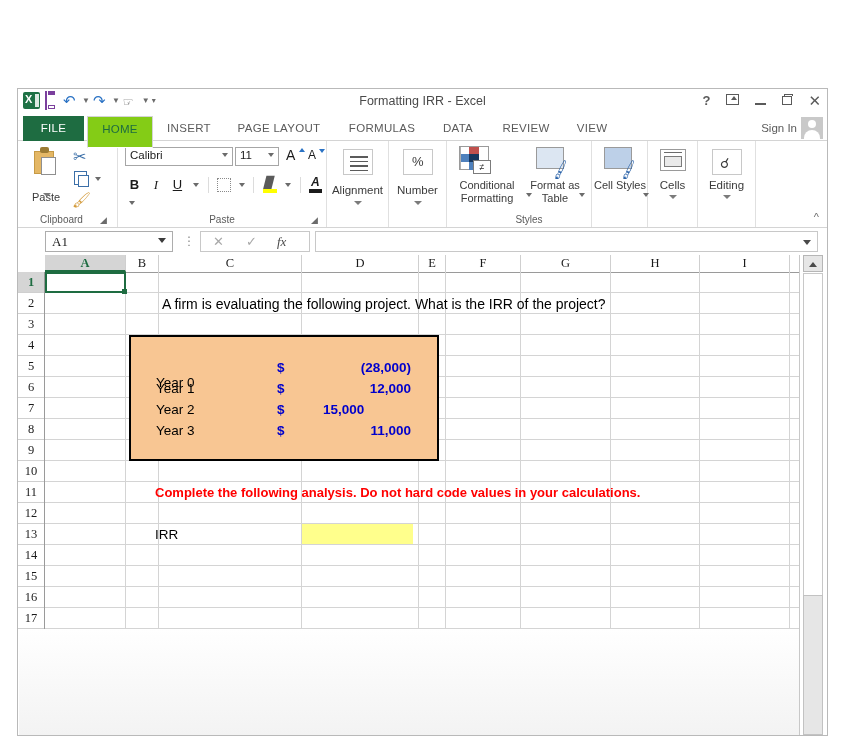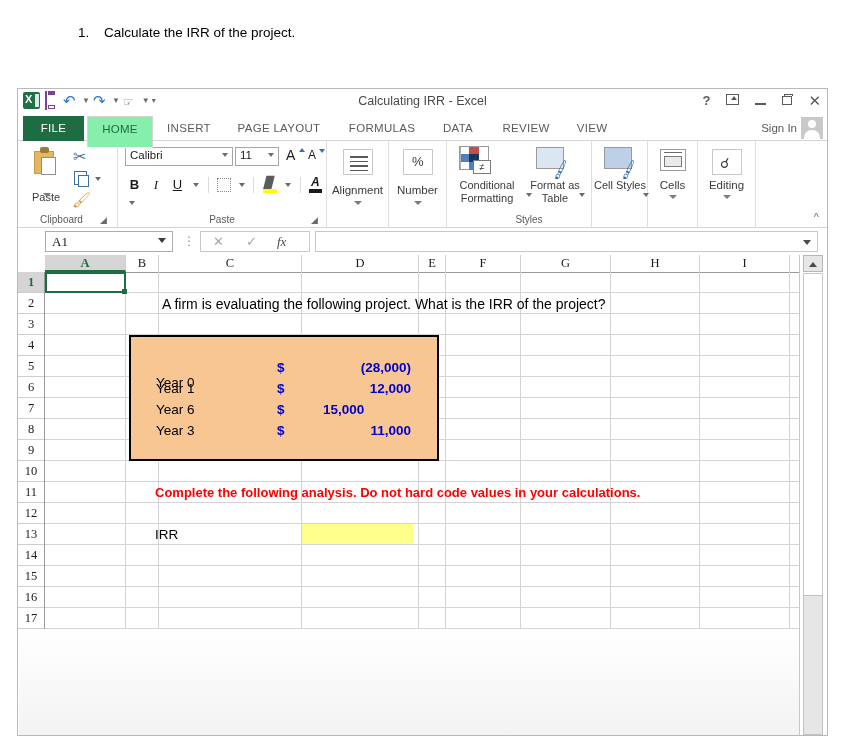--- a/index.html
+++ b/index.html
@@ -135,21 +135,21 @@
     height: 32px; line-height: 24px;
     font-size: 11.5px; letter-spacing: .3px;
     color: #5b5b5b; text-align: center;
     font-family: "Liberation Sans", sans-serif;
     box-sizing: border-box;
   }
   .tab-file {
     background: #1e6c41; color: #ffffff; font-weight: normal;
   }
   .tab-active {
-    background: #86efac; color: #1e6c41;
+    background: #84cc16; color: #1e6c41;
     border-left: 1px solid #d4d4d4;
     border-right: 1px solid #d4d4d4;
     border-top: 1px solid #d4d4d4;
     border-bottom: 1px solid #ffffff;
     z-index: 2;
   }
   .signin {
     position: absolute; right: 30px; top: 0;
     height: 24px; line-height: 24px;
     font-size: 11.5px; color: #5b5b5b;
@@ -471,39 +471,36 @@
   .bottom-fade {
     position:absolute; left:1px; right:28px; bottom:0; height:90px;
     background: linear-gradient(to bottom, #ffffff 0%, #f3f3f3 100%);
   }
 </style>
 </head>
 <body>
 
 <div id="page">
 
-  <div class="question">
-    <span class="qnum">1.</span><span>Calculate the IRR of the project.</span>
-  </div>
 
   <div id="excel">
 
     <div class="titlebar">
       <div class="qat">
         <span class="xl-logo"></span>
         <span class="qat-icon"><span class="ico-save"></span></span>
         <span class="qat-icon"><span class="arrow-ico">↶</span></span>
         <span class="caret-sm">▼</span>
         <span class="qat-icon"><span class="arrow-ico">↷</span></span>
         <span class="caret-sm">▼</span>
         <span class="qat-icon"><span class="touch-ico">☞</span></span>
         <span class="caret-sm">▼</span>
         <span class="caret-sm">▾</span>
       </div>
-      <div class="win-title">Calculating IRR - Excel</div>
+      <div class="win-title">Formatting IRR - Excel</div>
       <div class="win-btns">
         <span style="font-weight:bold;">?</span>
         <span><i class="btn-ribbon-opt"></i></span>
         <span><i class="btn-min"></i></span>
         <span><i class="btn-restore"></i></span>
         <span class="btn-close">✕</span>
       </div>
     </div>
 
     <div class="tabrow">
@@ -884,21 +881,21 @@
         <div class="ctext" style="left:117px;top:24px;font-size:14px;">A firm is evaluating the following project. What is the IRR of the project?</div>
 
         <div class="yearlabel" style="left:111px;top:103px;">Year 0</div>
         <div class="bluetext" style="left:232px;top:88px;">$</div>
         <div class="bluetext" style="left:278px;top:88px;width:88px;text-align:right;">(28,000)</div>
 
         <div class="yearlabel" style="left:111px;top:109px;">Year 1</div>
         <div class="bluetext" style="left:232px;top:109px;">$</div>
         <div class="bluetext" style="left:278px;top:109px;width:88px;text-align:right;">12,000</div>
 
-        <div class="yearlabel" style="left:111px;top:130px;">Year 6</div>
+        <div class="yearlabel" style="left:111px;top:130px;">Year 2</div>
         <div class="bluetext" style="left:232px;top:130px;">$</div>
         <div class="bluetext" style="left:278px;top:130px;width:88px;text-align:left;">15,000</div>
 
         <div class="yearlabel" style="left:111px;top:151px;">Year 3</div>
         <div class="bluetext" style="left:232px;top:151px;">$</div>
         <div class="bluetext" style="left:278px;top:151px;width:88px;text-align:right;">11,000</div>
 
         <div class="redtext" style="left:110px;top:213px;">Complete the following analysis. Do not hard code values in your calculations.</div>
 
         <div class="ctext" style="left:110px;top:255px;font-size:13.5px;">IRR</div>

